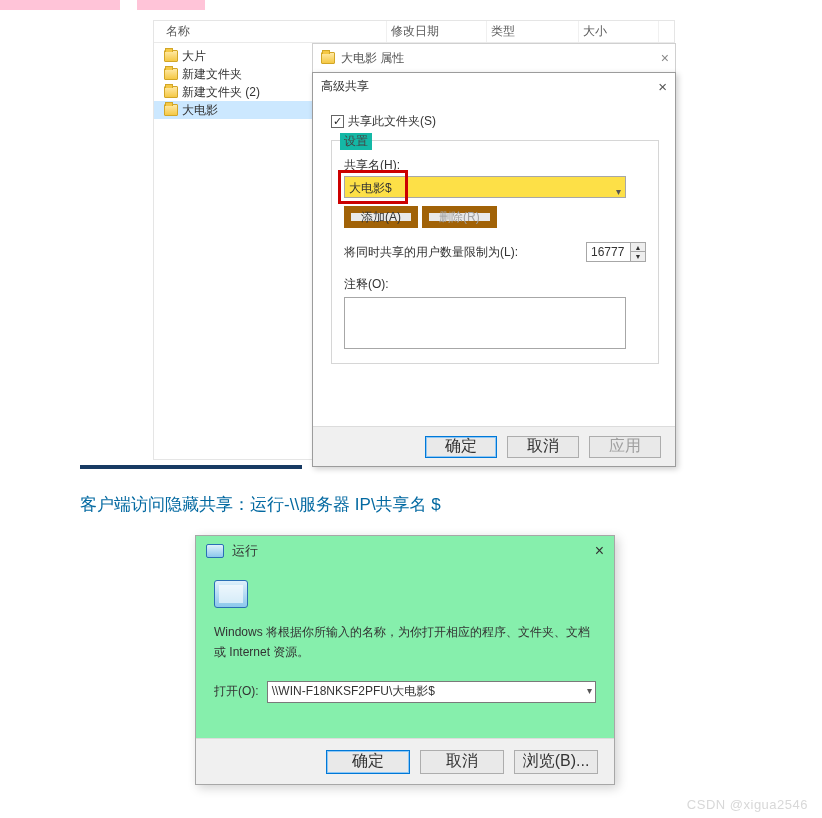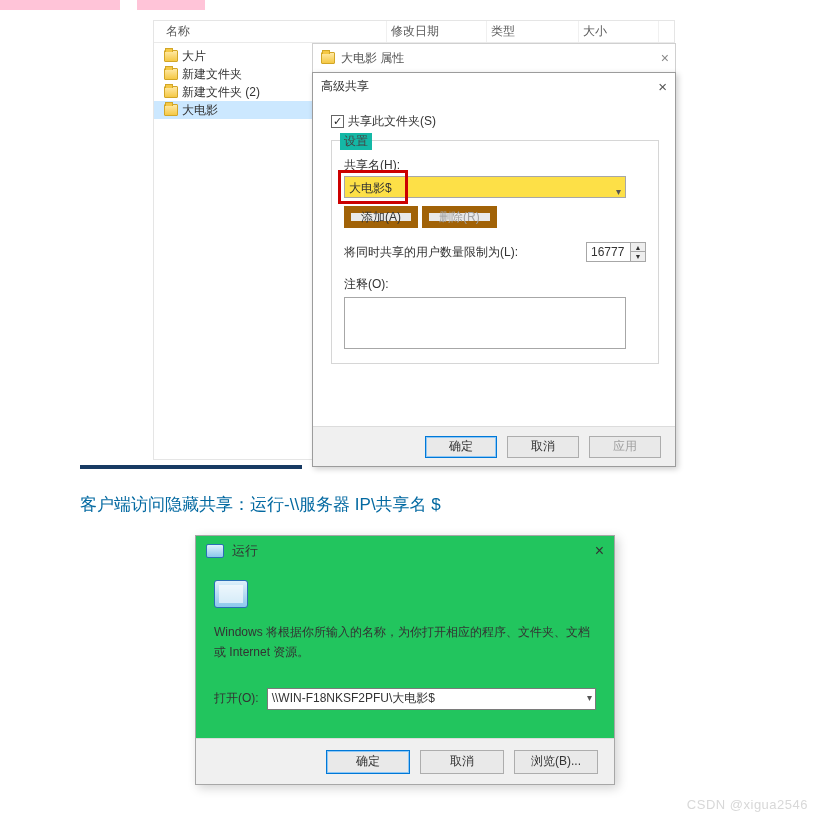--- a/index.html
+++ b/index.html
@@ -46,42 +46,42 @@
   .btn-sm { height:22px; padding:0 10px; border:7px solid #a16207; background:#e9e9e9; font-size:12px; display:flex; align-items:center;}
   .btn-sm.disabled { color:#a0a0a0;}
   .limit-row { display:flex; align-items:center; justify-content:space-between; margin-top:14px; font-size:12px;}
   .spinner { width:60px; height:20px; border:1px solid #a7a7a7; display:flex; align-items:center; justify-content:space-between; padding-left:4px; background:#fff;}
   .spinner-btns { display:flex; flex-direction:column; border-left:1px solid #a7a7a7;}
   .spinner-btns span { width:14px; height:9px; display:flex; align-items:center; justify-content:center; font-size:7px; border-bottom:1px solid #a7a7a7; background:#eee;}
   .spinner-btns span:last-child{border-bottom:none;}
   .comment-box { width:282px; height:52px; border:1px solid #a7a7a7; background:#fff; margin-top:4px;}
   .perm-row { margin-top:18px; display:flex; gap:10px;}
   .dlg-footer { position:absolute; left:0; right:0; bottom:0; height:40px; background:#f0f0f0; border-top:1px solid #dcdcdc; display:flex; align-items:center; justify-content:flex-end; padding-right:14px; gap:10px;}
-  .dlg-btn { width:72px; height:22px; border:1px solid #adadad; background:#e9e9e9; font-size:12px; display:flex; align-items:center; justify-content:center;}
+  .dlg-btn { width:72px; height:22px; border:1px solid #adadad; background:#e9e9e9; font-size:16px; display:flex; align-items:center; justify-content:center;}
   .dlg-btn.default { border:1px solid #0078d7; box-shadow:inset 0 0 0 1px #8ec7f5;}
   .dlg-btn.disabled { color:#a0a0a0;}
 
   
   .blue-bar { position:absolute; left:80px; top:465px; width:222px; height:4px; background:#173a63;}
 
   
   .instr { position:absolute; left:80px; top:493px; font-size:17px; color:#0369a1;}
 
   
-  .run-dlg { position:absolute; left:195px; top:535px; width:420px; height:250px; background:#22c55e; border:1px solid #a7a7a7; box-shadow:3px 3px 10px rgba(0,0,0,.18);}
+  .run-dlg { position:absolute; left:195px; top:535px; width:420px; height:250px; background:#86efac; border:1px solid #a7a7a7; box-shadow:3px 3px 10px rgba(0,0,0,.18);}
   .run-title { display:flex; align-items:center; justify-content:space-between; height:30px; padding:0 10px; font-size:13px;}
   .run-title-left { display:flex; align-items:center; gap:8px;}
   .run-icon { width:18px; height:14px; border:1px solid #2a6fb5; background:linear-gradient(#dff1fb,#8cc8ec); border-radius:2px;}
   .run-close { font-size:16px; color:#333;}
   .run-body { padding:10px 18px 0 18px;}
   .run-desc-row { display:flex; gap:14px; align-items:flex-start;flex-direction:column;}
   .run-big-icon { width:34px; height:28px; border:1px solid #2a6fb5; background:linear-gradient(#dff1fb,#8cc8ec); border-radius:3px; position:relative; margin-top:4px;}
   .run-big-icon::after{content:""; position:absolute; left:4px; top:4px; right:4px; bottom:4px; background:#fff; opacity:.6;}
   .run-desc { font-size:12px; line-height:1.7; color:#333; flex:1;}
-  .run-open-row { margin-top:25px; display:flex; align-items:center; gap:8px;}
+  .run-open-row { margin-top:18px; display:flex; align-items:center; gap:8px;}
   .run-open-row .ol { font-size:12px;}
   .run-input-wrap { flex:1; position:relative;}
   .run-input { width:100%; height:22px; border:1px solid #7a7a7a; background:#fff; padding:0 20px 0 4px; font-size:12px; display:flex; align-items:center;}
   .run-input-chev { position:absolute; right:4px; top:4px; font-size:10px; color:#555;}
   .run-footer { position:absolute; left:0; right:0; bottom:0; height:46px; background:#f0f0f0; border-top:1px solid #dcdcdc; display:flex; align-items:center; justify-content:flex-end; padding-right:16px; gap:10px;}
   .run-footer .dlg-btn { width:84px; height:24px;}
 
   .wm { position:absolute; right:14px; bottom:6px; font-size:13px; color:#d8d8d8; letter-spacing:.5px;}
 </style>
 </head>

